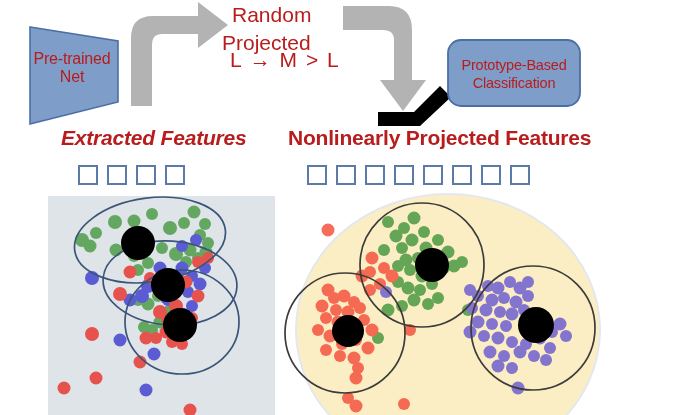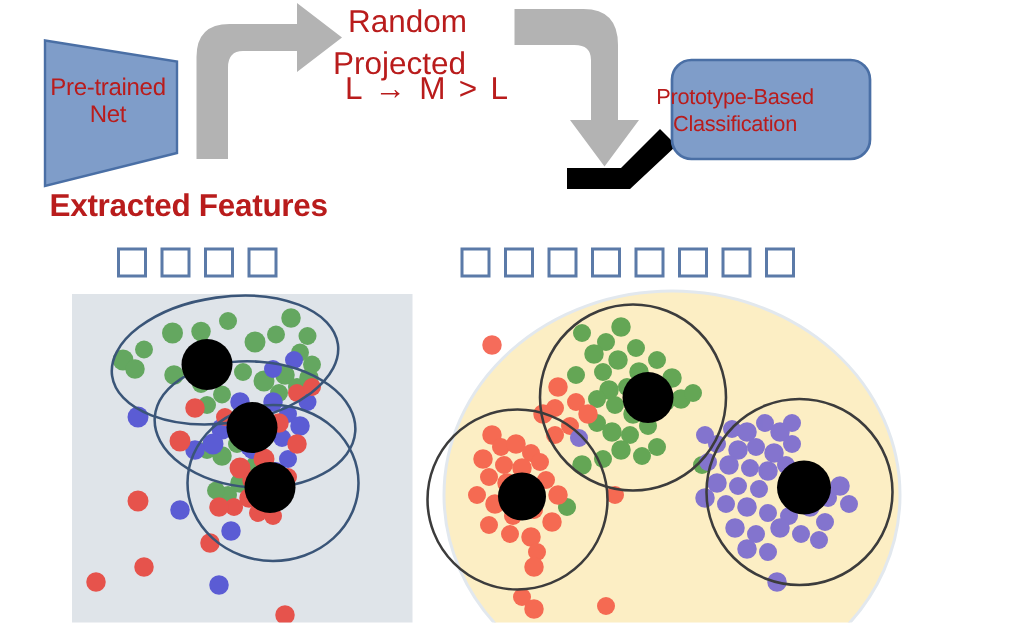--- a/index.html
+++ b/index.html
@@ -57,35 +57,36 @@
     font-weight: 400;
   }
   #rp-line3 {
     left: 230px; top: 48px;
     font-size: 21px;
     font-weight: 400;
     letter-spacing: 1.5px;
   }
   
   #proto-label {
-    left: 428px;
+    left: 452px;
     top: 56px;
     width: 124px;
     text-align: center;
     font-size: 14.5px;
     white-space: normal;
     line-height: 1.25;
     letter-spacing: -0.2px;
   }
   
   #extracted-heading {
-    left: 33px; top: 126px;
+    left: 61px; top: 126px;
     font-size: 21px;
     font-weight: 700;
     letter-spacing: -0.2px;
+    font-style: italic;
   }
   #projected-heading {
     left: 288px; top: 126px;
     font-size: 21px;
     font-weight: 700;
     letter-spacing: -0.2px;
   }
   
   .sq-row {
     position: absolute;
@@ -368,20 +369,21 @@
   <div class="txt" id="pretrained-label">Pre-trained Net</div>
 
   <div class="txt" id="rp-line1">Random</div>
   <div class="txt" id="rp-line2">Projected</div>
   <div class="txt" id="rp-line3">L → M &gt; L</div>
 
   <div class="txt" id="proto-label">Prototype-Based Classification</div>
 
   <div class="txt" id="extracted-heading">Extracted Features</div>
 
+  <div class="txt" id="projected-heading">Nonlinearly Projected Features</div>
 
   <div class="sq-row" id="row-extracted">
       <div class="sq" style="border-color: rgb(91, 122, 168);"></div>
       <div class="sq" style="border-color: rgb(91, 122, 168);"></div>
       <div class="sq" style="border-color: rgb(91, 122, 168);"></div>
       <div class="sq" style="border-color: rgb(91, 122, 168);"></div>
     </div>
   <div class="sq-row" id="row-projected">
       <div class="sq" style="border-color: rgb(91, 122, 168);"></div>
       <div class="sq" style="border-color: rgb(91, 122, 168);"></div>

